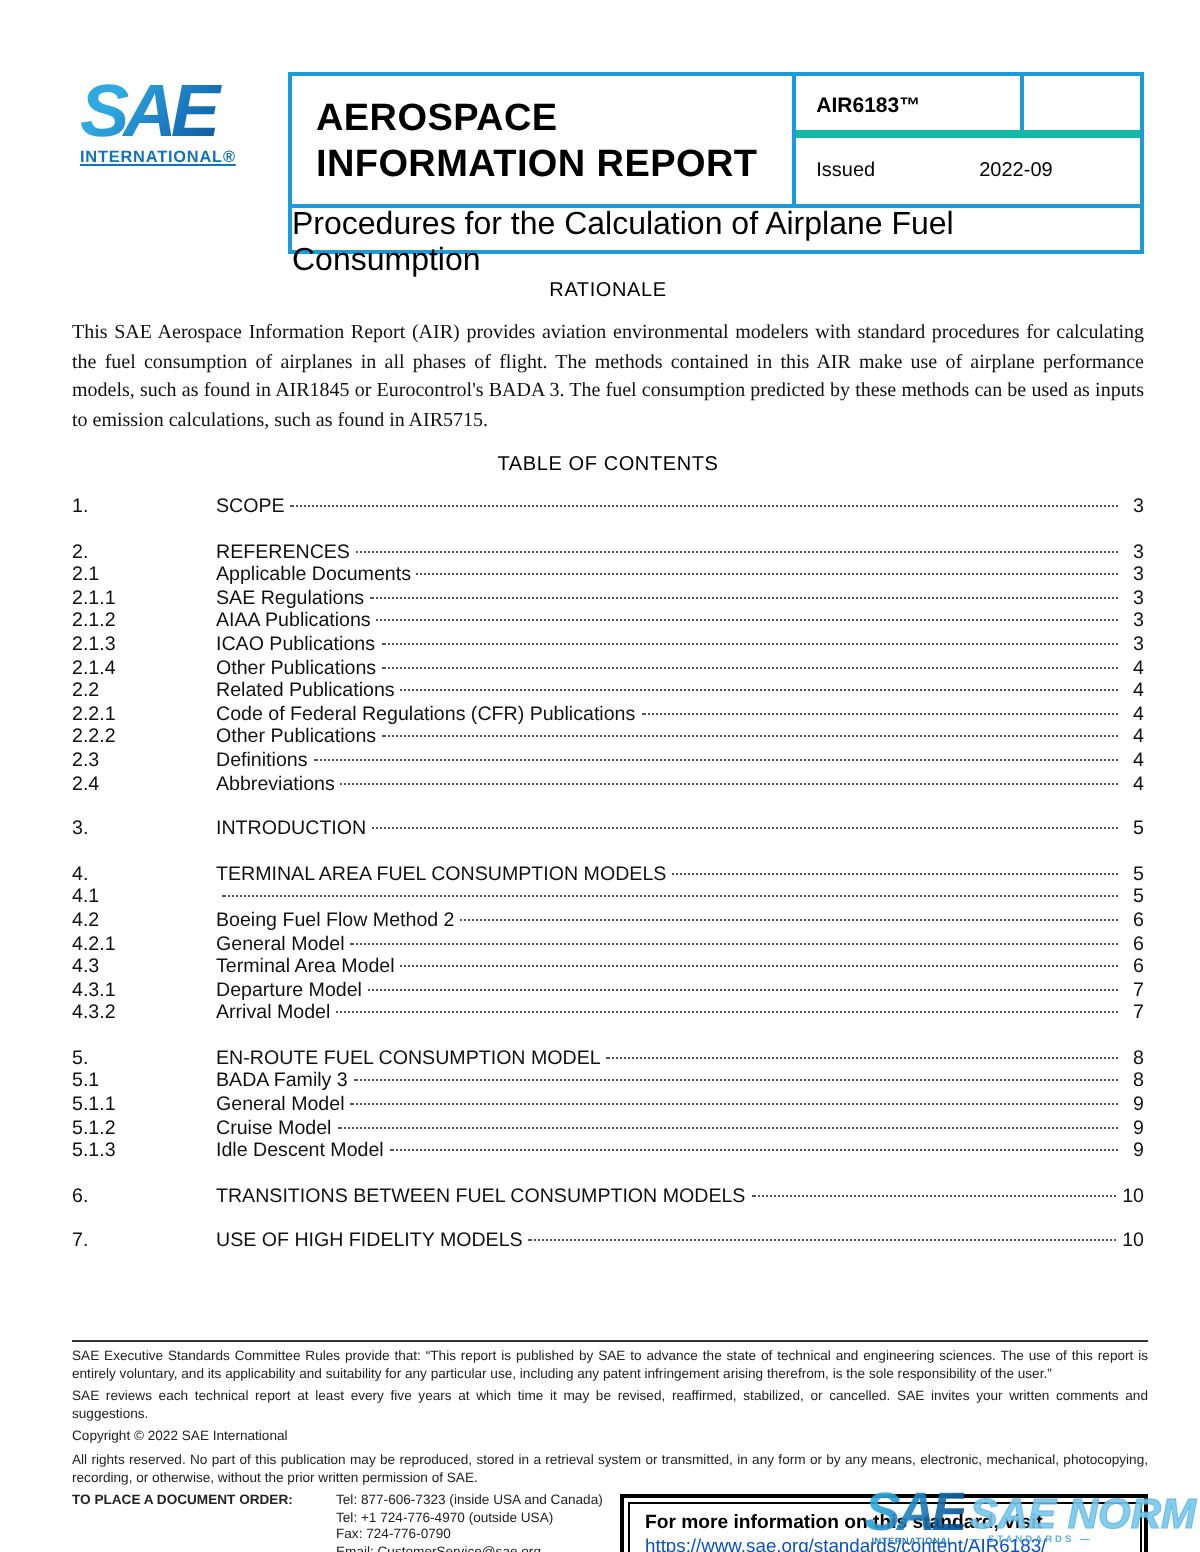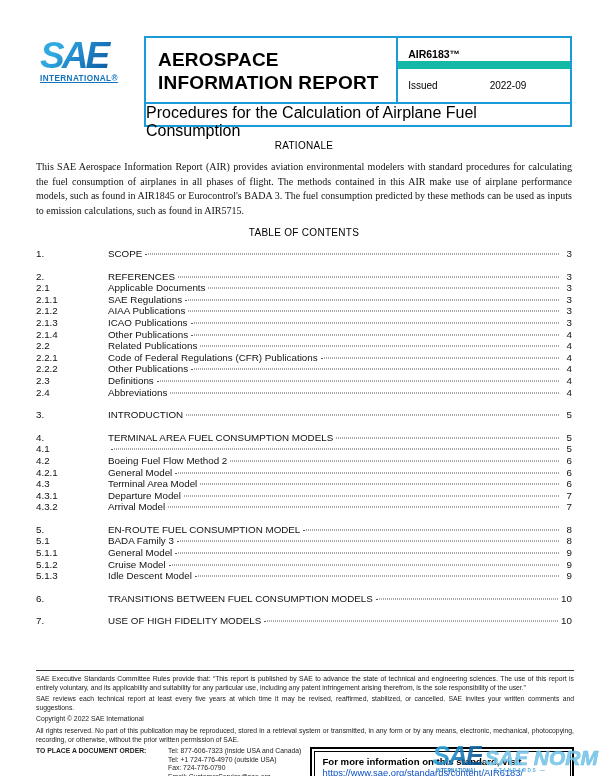--- a/index.html
+++ b/index.html
@@ -22,21 +22,21 @@
   }
   .logo-intl { font-size:8.2px; font-weight:bold; color:#1272ba; letter-spacing:0.4px; margin-top:1px;text-decoration:underline; }
 
   .hdr-table { flex:1; border:2px solid #1b9cd9; height:91px; display:flex; flex-direction:column; background:#fff; }
   .hdr-top { display:flex; flex:0 0 66px; border-bottom:2px solid #1b9cd9; }
   .hdr-title {
     flex:0 0 59%; padding:10px 4px 0 12px;
     font-size:19px; font-weight:bold; line-height:1.22; letter-spacing:0.2px; color:#000;
   }
   .hdr-right { flex:1; display:flex; flex-direction:column; border-left:2px solid #1b9cd9; }
-  .hdr-num-row { display:flex; flex:0 0 31px; border-bottom:8px solid #14b8a6;align-items:center; }
+  .hdr-num-row { display:flex; flex:0 0 31px; border-bottom:4px solid #14b8a6; }
   .hdr-num { flex:0 0 65%; font-size:10.5px; font-weight:bold; padding:9px 0 0 10px; color:#000; }
   .hdr-empty { flex:1; border-left:2px solid #1b9cd9; }
   .hdr-issued { flex:1; display:flex; align-items:center; font-size:10px; color:#000; padding-left:10px; }
   .hdr-issued .date { margin-left:52px; }
   .hdr-subtitle {
     flex:1; display:flex; align-items:center; justify-content:center;
     font-size:16px; color:#000;
   }
 
   

